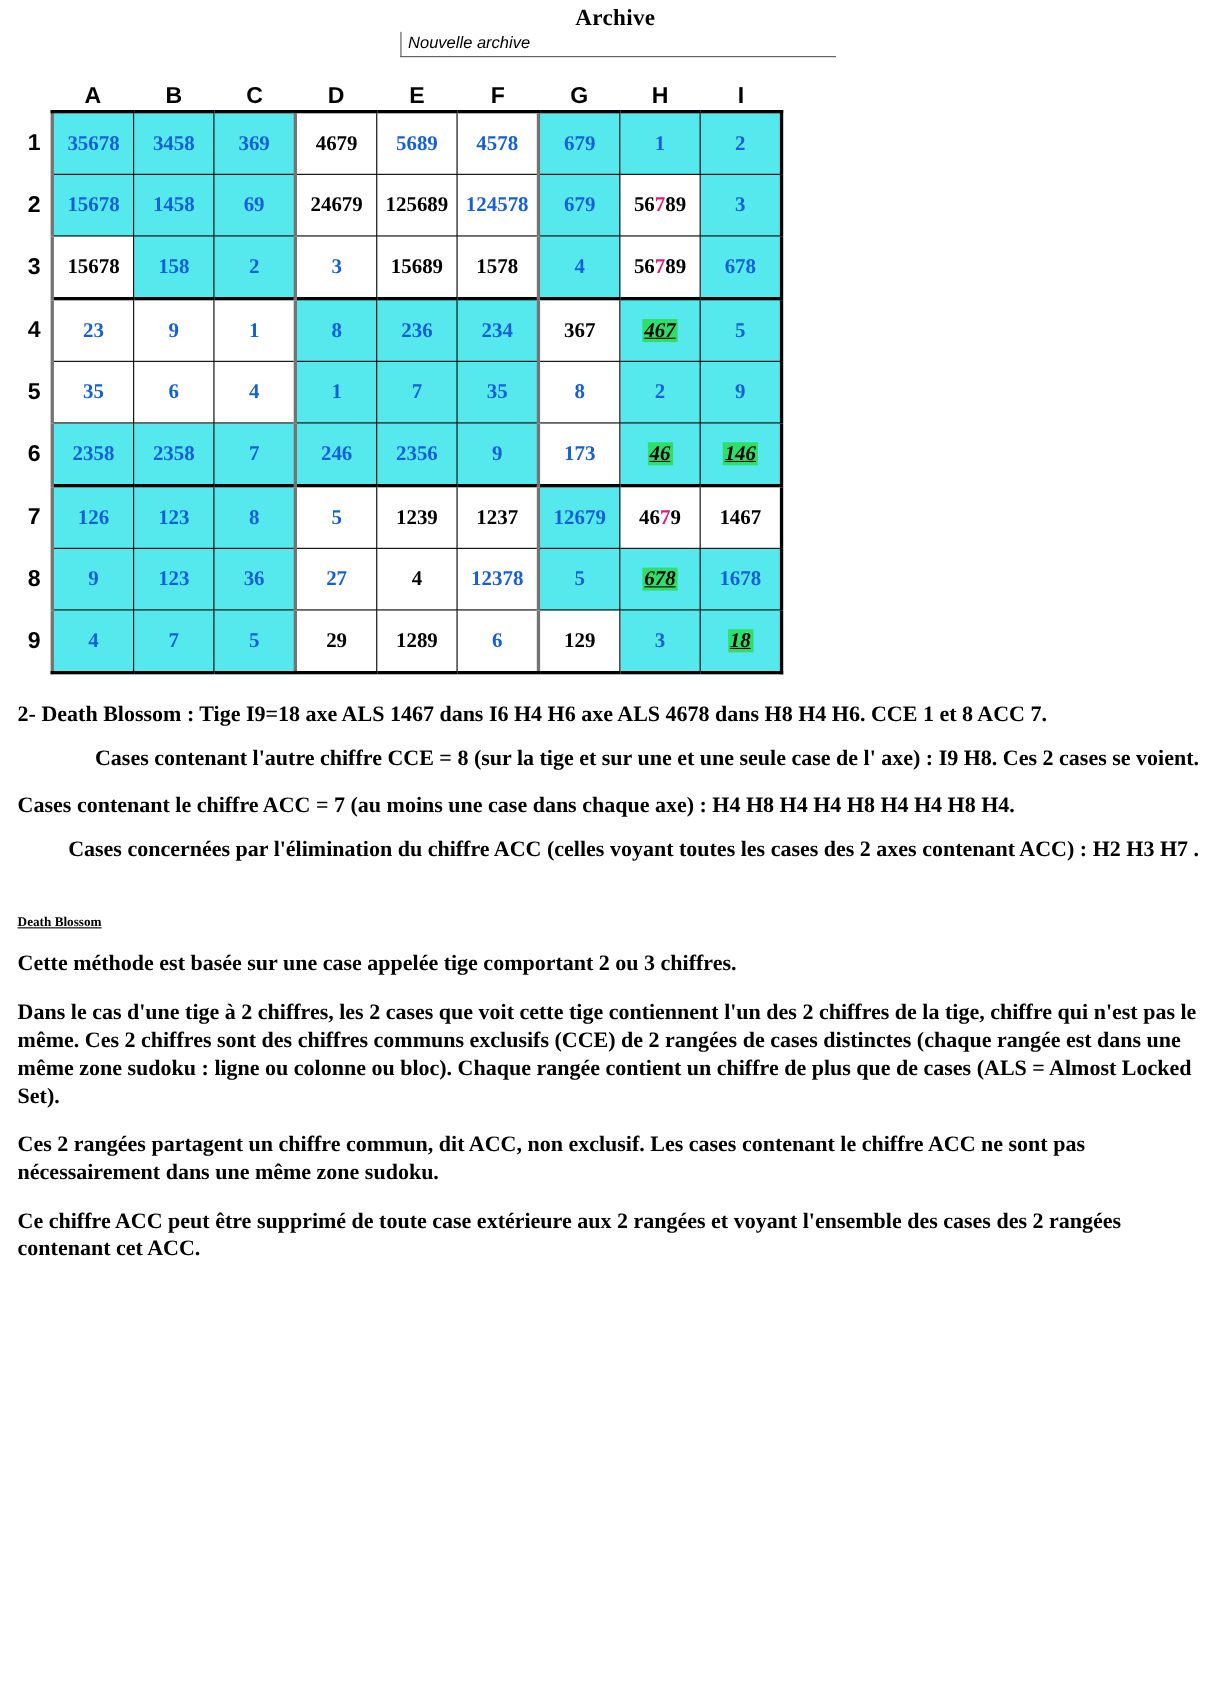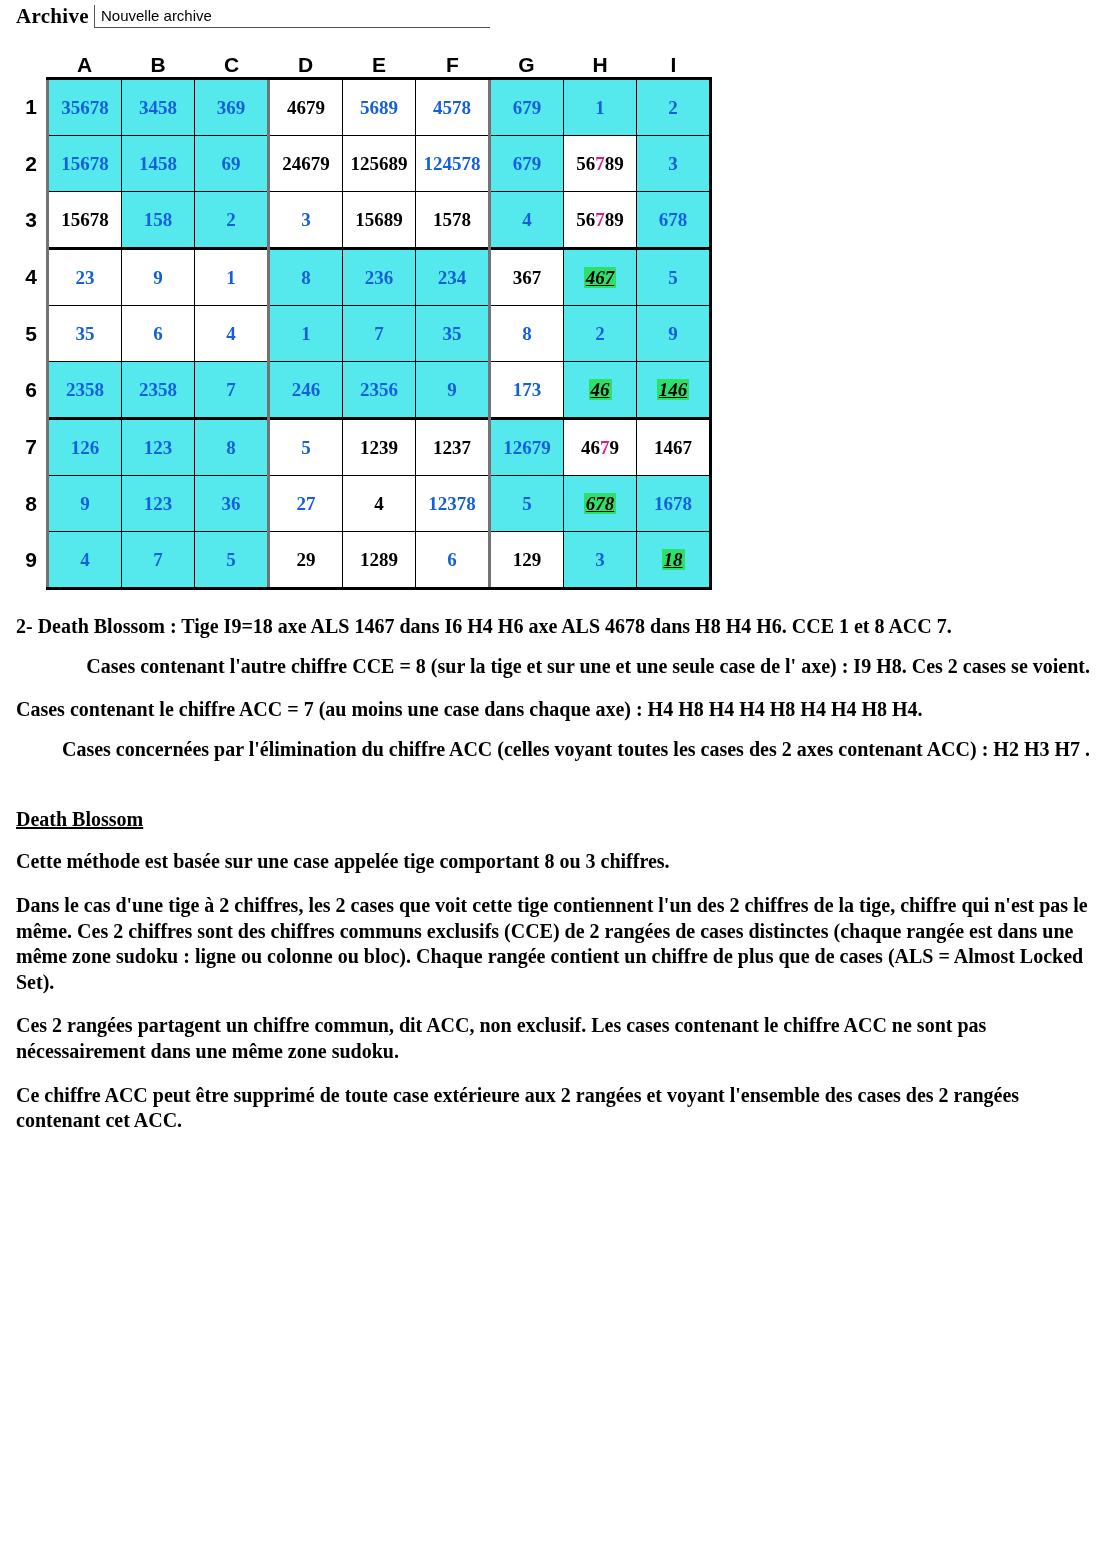--- a/index.html
+++ b/index.html
@@ -5,40 +5,41 @@
   html,body{margin:0;padding:0;background:#ffffff;}
   body{
     width:1108px;
     font-family:"Liberation Serif", serif;
     color:#000000;
   }
   .page{position:relative;width:1108px;}
 
   
   .field-row{display:flex;align-items:center;padding:0 0 0 16px;}
-  .field-row.archive{margin-top:4px;}
+  .field-row.archive{margin-top:4px;flex-direction:column;}
   .field-row.grille{margin-top:14px;}
   .field-label{
     font-family:"Liberation Serif", serif;
     font-weight:bold;
     font-size:21px;
     letter-spacing:.3px;
   }
   .field-label.archive{width:78px;}
   .field-label.grille{width:78px;}
   .field-input{
     font-family:"Liberation Sans", sans-serif;
     font-size:15px;
     color:#000;
     border:none;
     border-bottom:1px solid #555;
     border-left:1px solid #555;
     padding:2px 6px 3px 6px;
     background:#fff;
     outline:none;
+    font-style:italic;
   }
   .field-input.archive{width:383px;}
   .field-input.grille{width:375px;}
 
   
   .grid-wrap{margin-top:18px;padding-left:16px;}
   table.sudoku{border-collapse:collapse;}
   table.sudoku td, table.sudoku th{
     padding:0;margin:0;
   }
@@ -88,21 +89,21 @@
     font-family:"Liberation Serif", serif;
     font-weight:bold;
     font-size:20px;
     line-height:1.28;
     margin:18px 0 0 0;
   }
   .prose p.tight{margin-top:14px;text-align:right;}
   .prose h3{
     font-family:"Liberation Serif", serif;
     font-weight:bold;
-    font-size:20px;
+    font-size:12px;
     margin:46px 0 0 0;
     text-decoration:underline;
   }
   .prose .first{margin-top:24px;}
 </style>
 </head>
 <body>
 
 <div class="page">
 
@@ -238,19 +239,19 @@
         </tbody>
     </table>
   </div>
 
   <div class="prose">
     <p class="first">2- Death Blossom : Tige I9=18 axe ALS 1467 dans I6 H4 H6 axe ALS 4678 dans H8 H4 H6. CCE 1 et 8 ACC 7.</p>
     <p class="tight">Cases contenant l'autre chiffre CCE = 8 (sur la tige et sur une et une seule case de l' axe) : I9 H8. Ces 2 cases se voient.</p>
     <p>Cases contenant le chiffre ACC = 7 (au moins une case dans chaque axe) : H4 H8 H4 H4 H8 H4 H4 H8 H4.</p>
     <p class="tight">Cases concernées par l'élimination du chiffre ACC (celles voyant toutes les cases des 2 axes contenant ACC) : H2 H3 H7 .</p>
     <h3>Death Blossom</h3>
-    <p>Cette méthode est basée sur une case appelée tige comportant 8 ou 3 chiffres.</p>
+    <p>Cette méthode est basée sur une case appelée tige comportant 2 ou 3 chiffres.</p>
     <p>Dans le cas d'une tige à 2 chiffres, les 2 cases que voit cette tige contiennent l'un des 2 chiffres de la tige, chiffre qui n'est pas le même. Ces 2 chiffres sont des chiffres communs exclusifs (CCE) de 2 rangées de cases distinctes (chaque rangée est dans une même zone sudoku : ligne ou colonne ou bloc). Chaque rangée contient un chiffre de plus que de cases (ALS = Almost Locked Set).</p>
     <p>Ces 2 rangées partagent un chiffre commun, dit ACC, non exclusif. Les cases contenant le chiffre ACC ne sont pas nécessairement dans une même zone sudoku.</p>
     <p>Ce chiffre ACC peut être supprimé de toute case extérieure aux 2 rangées et voyant l'ensemble des cases des 2 rangées contenant cet ACC.</p>
   </div>
 
 </div>
 
 </body></html>

